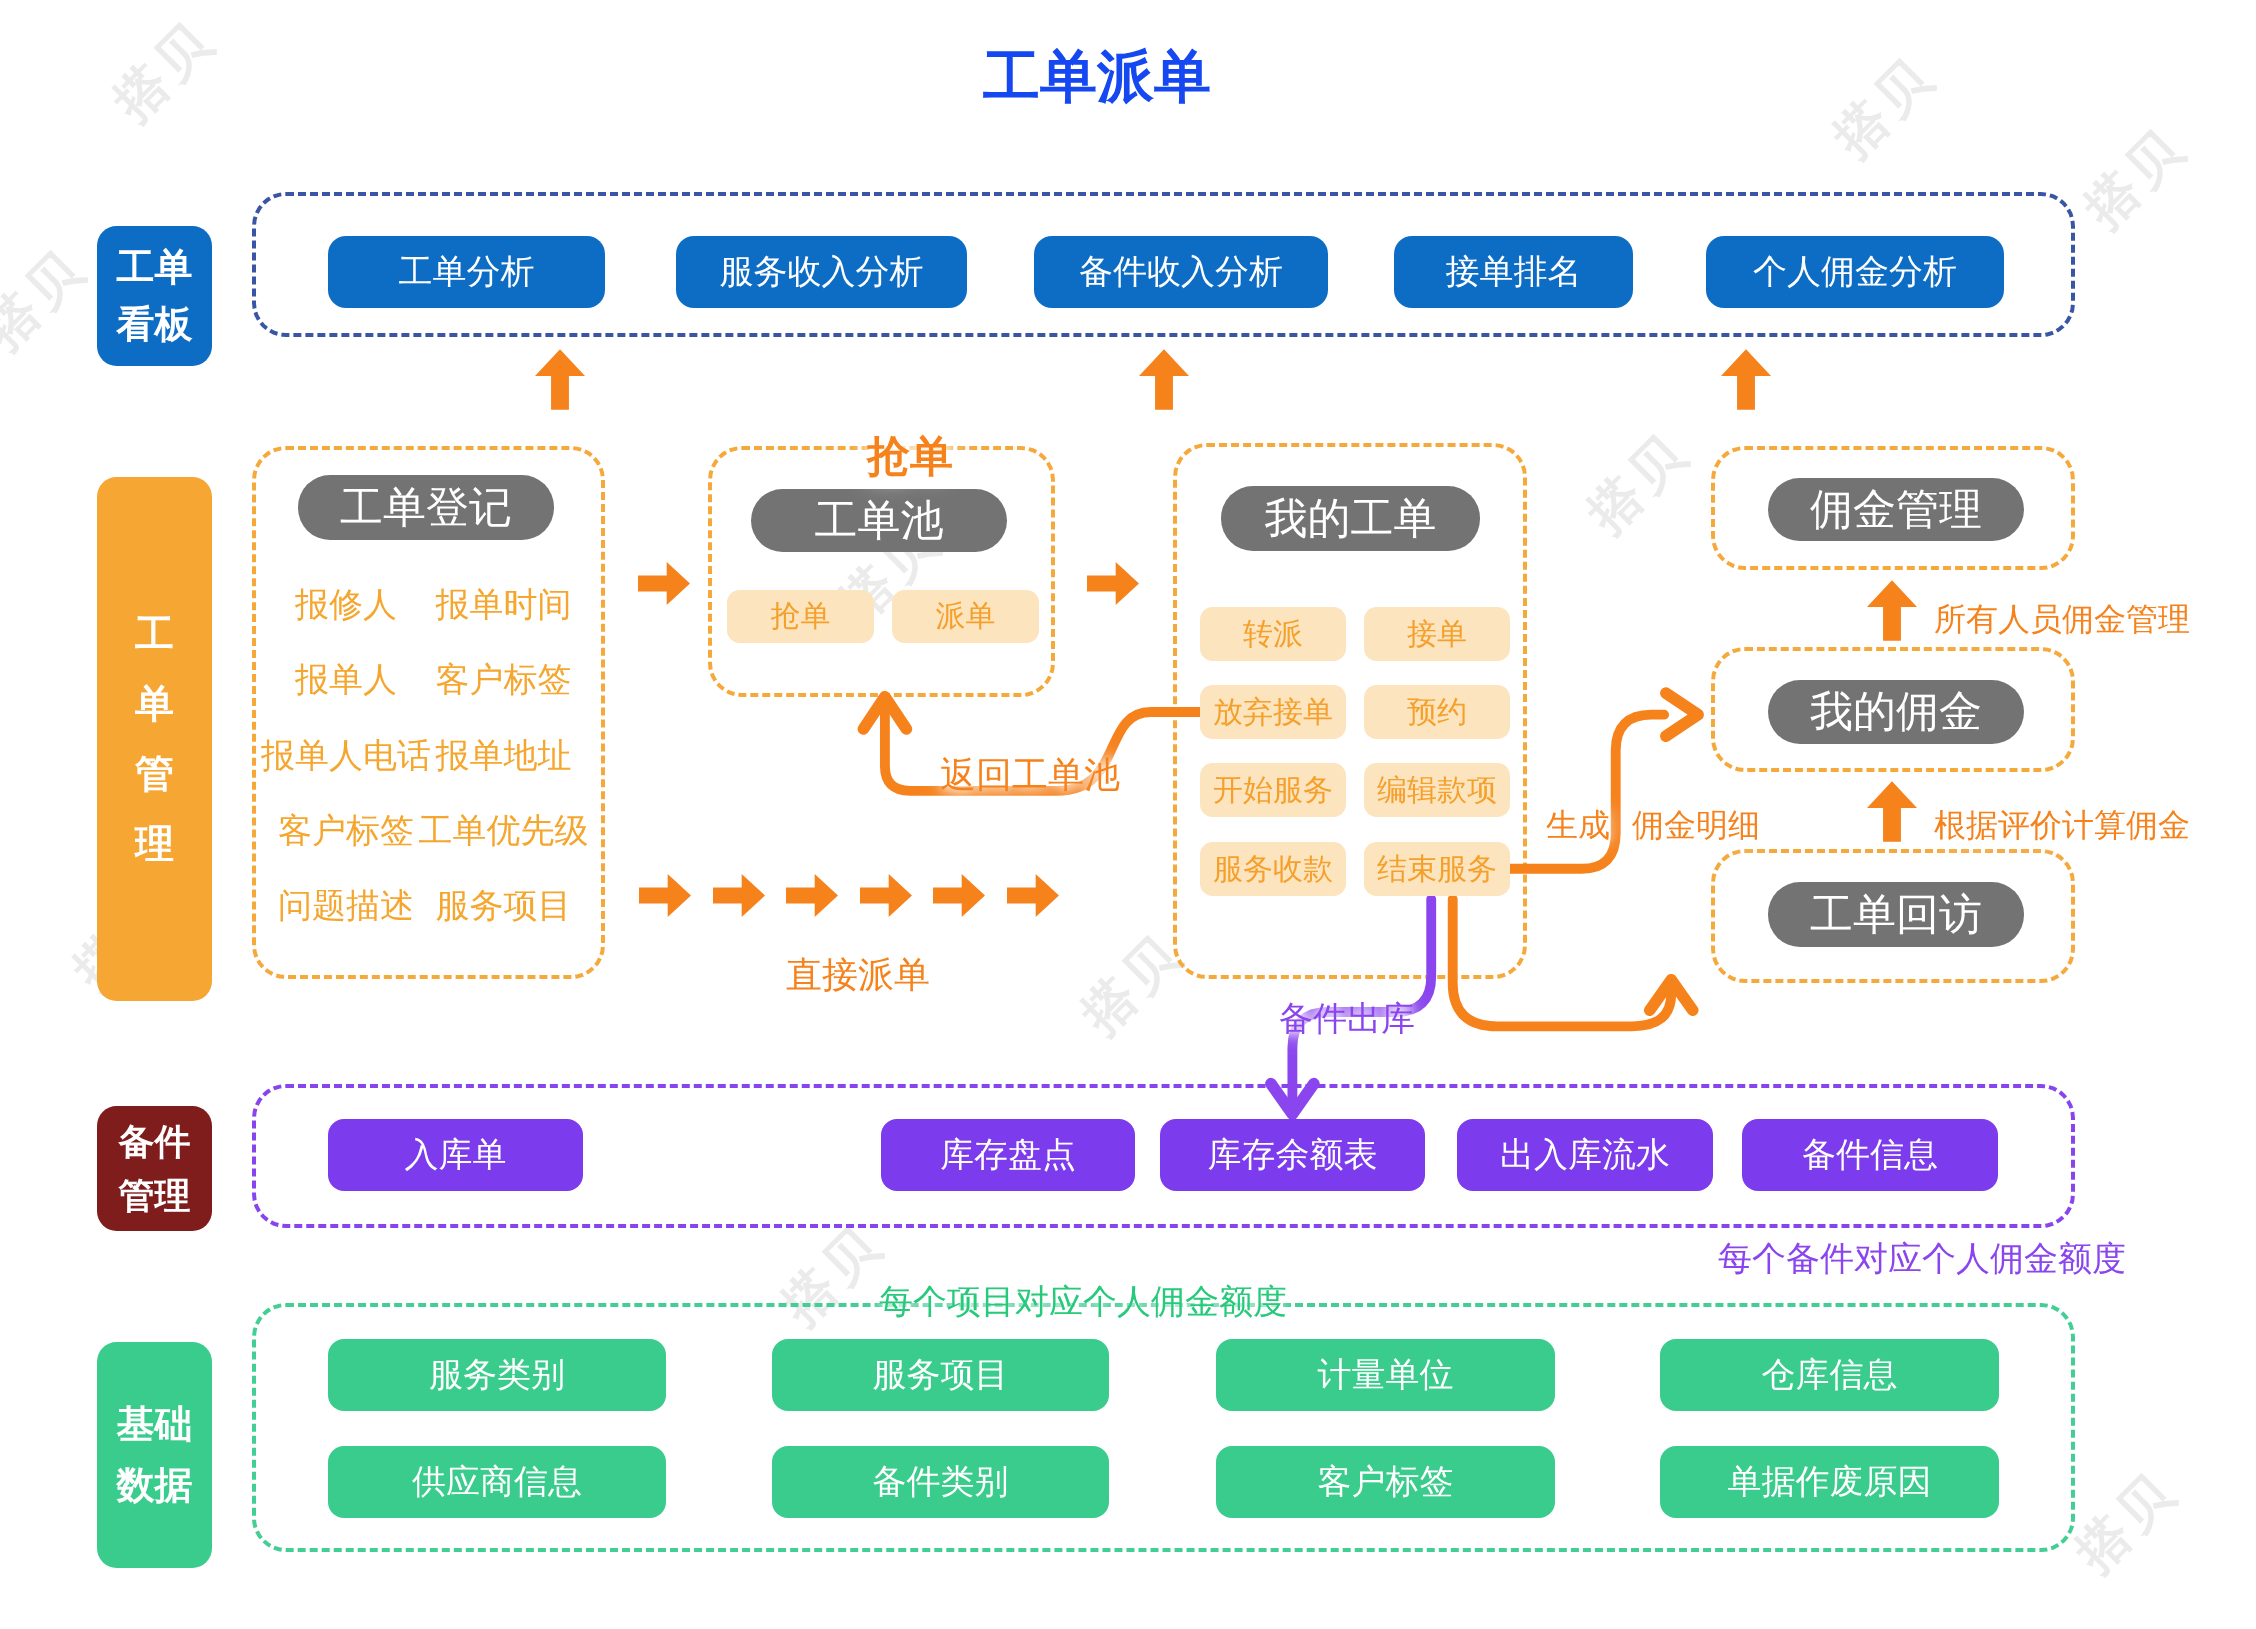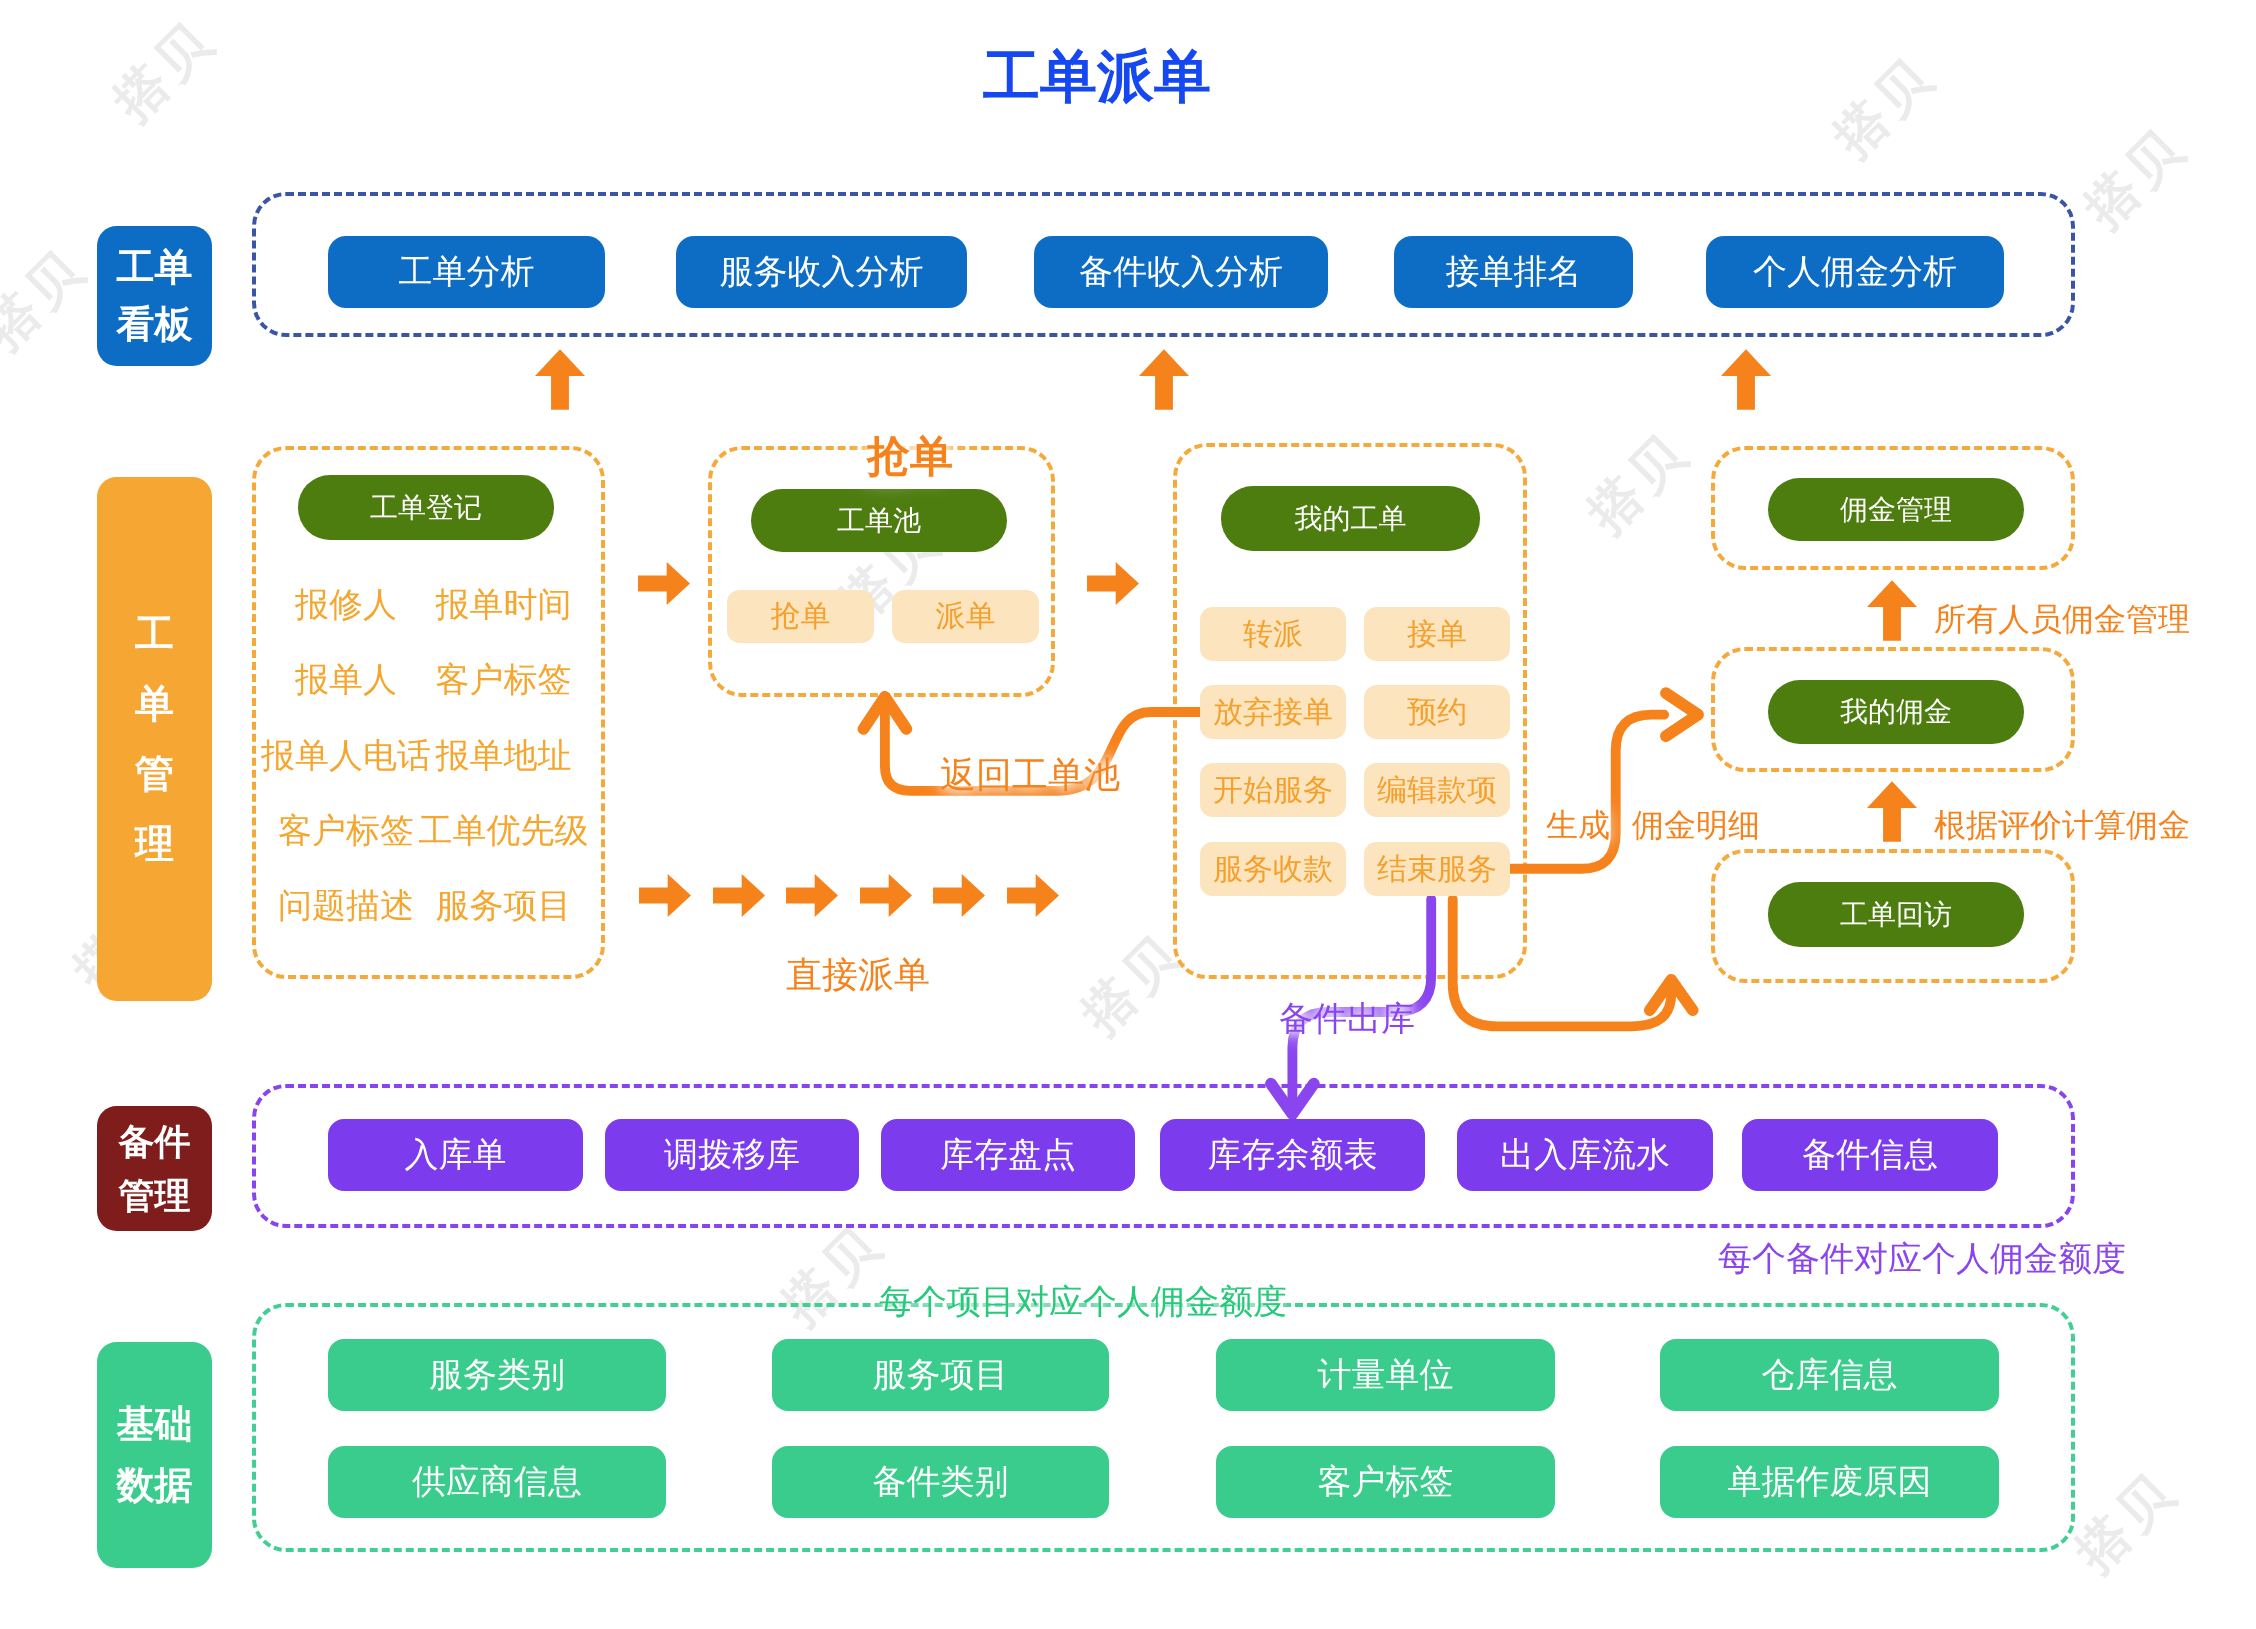--- a/index.html
+++ b/index.html
@@ -18,21 +18,21 @@
         display:flex;align-items:center;justify-content:center;text-align:center;
         font-weight:700;white-space:pre-line;z-index:5;margin-top:27px;}
   .side.blue{background:#0D6DC5;font-size:38px;line-height:1.5;}
   .side.orange{background:#F6A632;font-size:39px;line-height:1.8;}
   .side.purple{background:#7f1d1d;font-size:36px;line-height:1.5;}
   .side.green{background:#3ACC8C;font-size:38px;line-height:1.6;}
   
   .btn{position:absolute;display:flex;align-items:center;justify-content:center;
        color:#fff;font-weight:500;z-index:5;box-sizing:border-box;}
   .btn.blue{background:#0D6DC5;font-size:34px;border-radius:18px;}
-  .btn.orange{background:#4d7c0f;font-size:28px;border-radius:32px;}
+  .btn.orange{background:#737373;font-size:43px;border-radius:32px;}
   .btn.purple{background:#7C3BEC;font-size:34px;border-radius:16px;}
   .btn.green{background:#3ACC8C;font-size:34px;border-radius:16px;}
   .btn.suborange{background:#FCE5BE;color:#F5A02C;font-size:30px;border-radius:12.5px;font-weight:500;}
   
   .fieldtext{position:absolute;color:#F5A62E;font-size:34px;text-align:center;z-index:5;}
   
   .flowlabel{position:absolute;color:#F6821C;font-size:36px;font-weight:500;z-index:6;
              text-shadow:0 0 9px #fff,0 0 16px #fff,0 0 23px #fff;white-space:nowrap;}
   .flowlabel.small{font-size:32px;}
   .flowlabel.purpletext{color:#8B45EE;font-size:34px;}
@@ -213,21 +213,20 @@
 
   <div class="flowlabel" style="left:940px;top:751px">返回工单池</div>
   <div class="flowlabel" style="left:786px;top:951px">直接派单</div>
   <div class="flowlabel small" style="left:1546px;top:804px">生成</div>
   <div class="flowlabel small" style="left:1632px;top:804px">佣金明细</div>
   <div class="flowlabel small" style="left:1934px;top:598px">所有人员佣金管理</div>
   <div class="flowlabel small" style="left:1934px;top:804px">根据评价计算佣金</div>
   <div class="flowlabel purpletext" style="left:1279px;top:996px">备件出库</div>
 
   <div class="btn purple" style="left:328px;top:1119px;width:255px;height:72px">入库单</div>
-  <div class="btn purple" style="left:605px;top:1119px;width:254px;height:72px">调拨移库</div>
   <div class="btn purple" style="left:881px;top:1119px;width:254px;height:72px">库存盘点</div>
   <div class="btn purple" style="left:1160px;top:1119px;width:265px;height:72px">库存余额表</div>
   <div class="btn purple" style="left:1457px;top:1119px;width:256px;height:72px">出入库流水</div>
   <div class="btn purple" style="left:1742px;top:1119px;width:256px;height:72px">备件信息</div>
 
   <div class="caption purple" style="left:1718px;top:1236px">每个备件对应个人佣金额度</div>
   <div class="caption green" style="left:860px;top:1279px">每个项目对应个人佣金额度</div>
 
   <div class="btn green" style="left:328px;top:1339px;width:338px;height:72px">服务类别</div>
   <div class="btn green" style="left:772px;top:1339px;width:337px;height:72px">服务项目</div>

